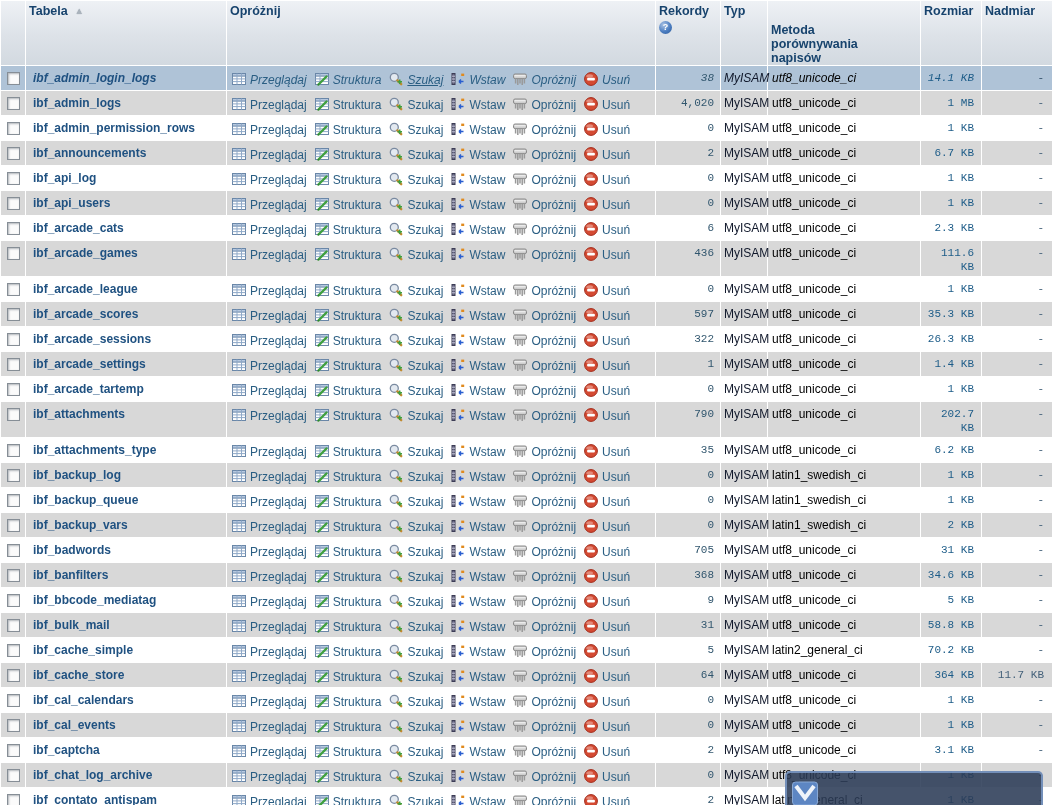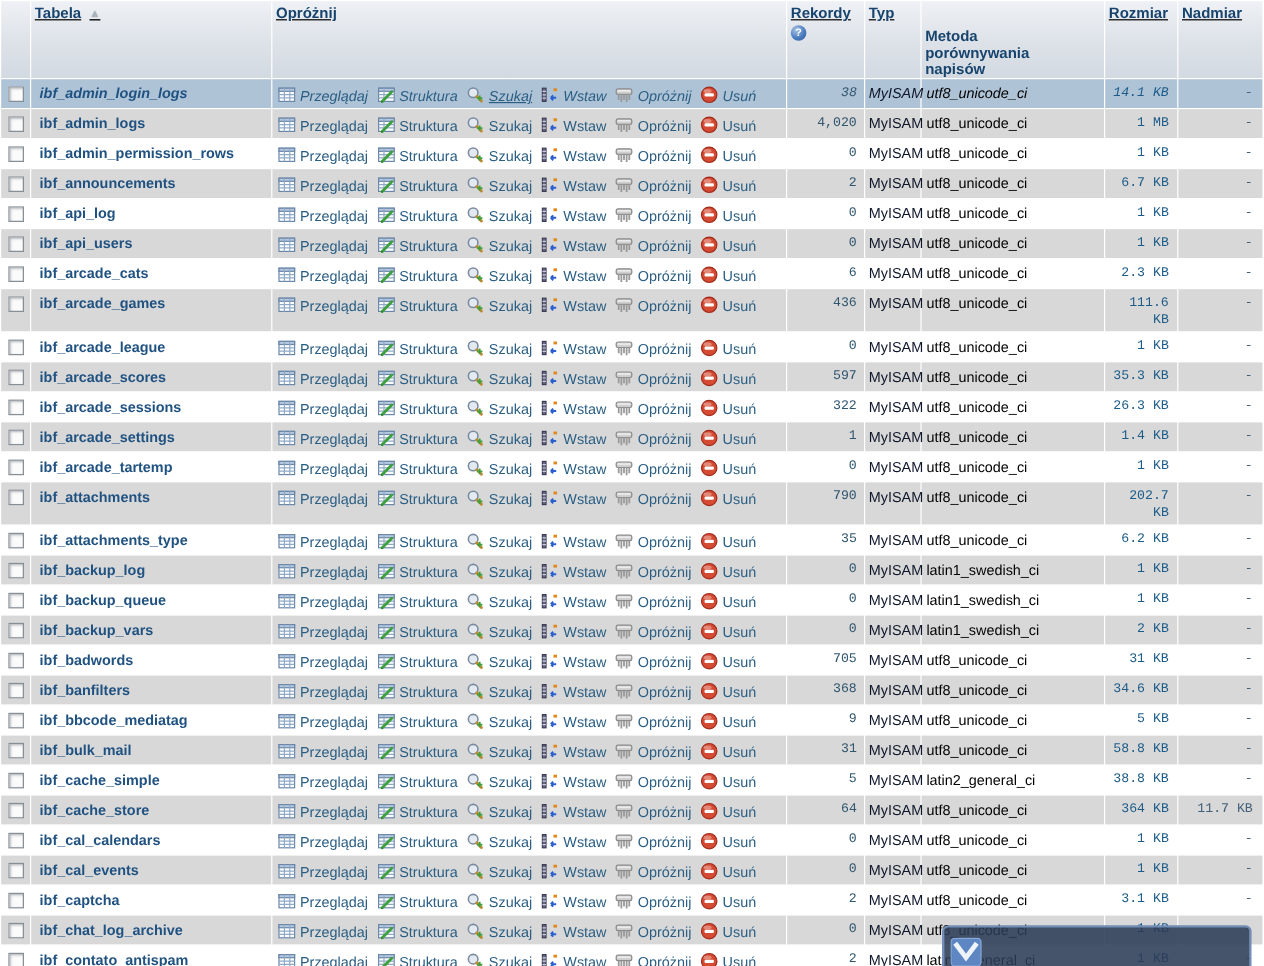--- a/index.html
+++ b/index.html
@@ -14,21 +14,21 @@
   }
   col.c-chk  { width:24px; }
   col.c-nam  { width:200px; }
   col.c-act  { width:428px; }
   col.c-rec  { width:64px; }
   col.c-typ  { width:46px; }
   col.c-col  { width:152px; }
   col.c-siz  { width:60px; }
   col.c-ovr  { width:70px; }
 
-  thead tr { height:48px;text-decoration:underline; }
+  thead tr { height:48px; }
   thead th {
     background:linear-gradient(to bottom, #eef1f5 0%, #dde2e8 55%, #d2d9e0 100%);
     color:#17436d; font-weight:bold; text-align:left; vertical-align:top;
     padding:3px 2px 0 3px; font-size:12.5px; line-height:14px;
   }
   th .collation-head { display:inline-block; max-width:105px;margin-top:19px; }
   .sort-asc { color:#aab3bc; font-size:9px; margin-left:7px; vertical-align:1px;
               text-shadow:0 0 1px #8a949e; cursor:pointer; }
   .help-badge {
     display:inline-block; width:13px; height:13px; margin-top:3px; border-radius:50%;
@@ -792,21 +792,21 @@
                 <use href="#i-insert"></use>
               </svg><span class="lbl">Wstaw</span></a><a class="act act-empty"><svg width="16" height="16" viewBox="0 0 16 16">
                 <use href="#i-empty"></use>
               </svg><span class="lbl">Opróżnij</span></a><a class="act act-drop"><svg width="16" height="16" viewBox="0 0 16 16">
                 <use href="#i-drop"></use>
               </svg><span class="lbl">Usuń</span></a>
     </td>
     <td class="c-num">5</td>
     <td class="c-type">MyISAM</td>
     <td class="c-coll">latin2_general_ci</td>
-    <td class="c-size">38.8 KB</td>
+    <td class="c-size">70.2 KB</td>
     <td class="c-over">-</td>
   </tr>
         <tr>
     <td class="c-check">
       <span class="checkbox"></span>
     </td>
     <td class="c-name">
       <span class="tname">ibf_cache_store</span>
     </td>
     <td class="c-actions">

